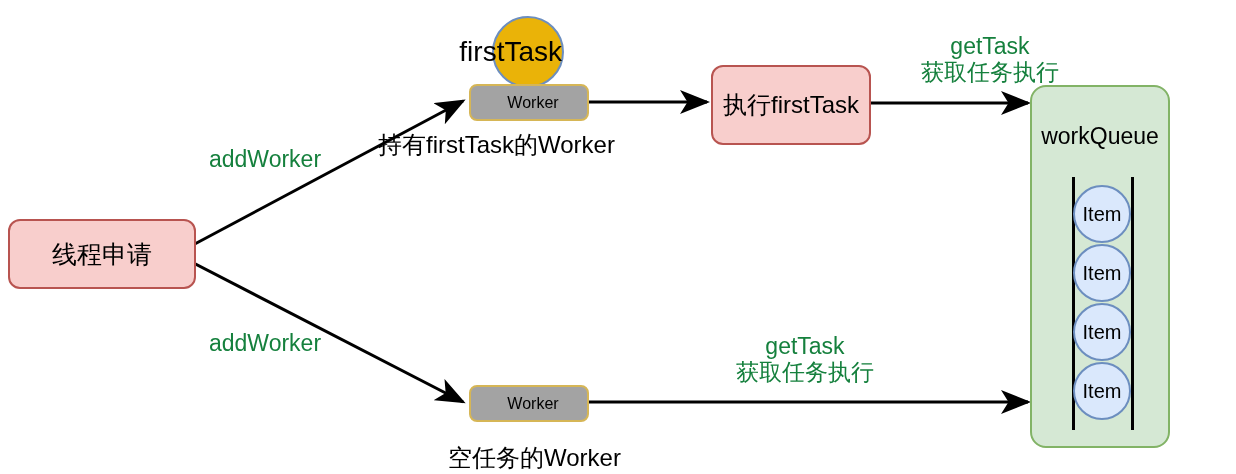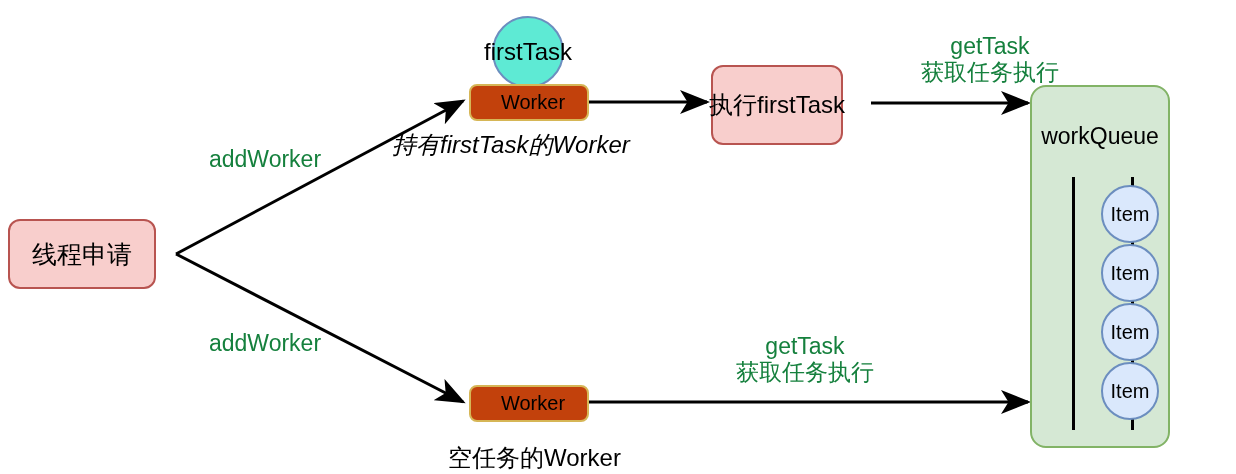--- a/index.html
+++ b/index.html
@@ -38,24 +38,24 @@
     border-radius: 12px;
     border-width: 2px;
     border-style: solid;
   }
   .box-thread {
     background: #f8cecc;
     border-color: #b85450;
     font-size: 25px;
   }
   .box-worker {
-    background: #c2410c;
+    background: #a3a3a3;
     border-color: #d6b656;
     border-radius: 8px;
-    font-size: 20px;
+    font-size: 16px;
     padding-left: 8px;
   }
   .box-exec {
     background: #f8cecc;
     border-color: #b85450;
     font-size: 24px;
   }
   .box-queue {
     background: #d5e8d4;
     border-color: #82b366;
@@ -77,26 +77,26 @@
     border-radius: 50%;
     background: #dae8fc;
     border: 2px solid #6c8ebf;
     display: flex;
     align-items: center;
     justify-content: center;
     color: #000;
     white-space: nowrap;
   }
   .circle-firsttask {
-    font-size: 24px;
-    background: #5eead4;
+    font-size: 28px;
+    background: #eab308;
+    justify-content: flex-end;
   }
   .circle-item {
     font-size: 20px;
-    margin-left: 28px;
   }
   .overlay-label {
     position: absolute;
     white-space: nowrap;
     color: #000000;
     font-size: 24px;
     text-align: center;
   }
   .edge-label {
     position: absolute;
@@ -129,35 +129,35 @@
 
     <line x1="176" y1="254" x2="463" y2="402" stroke="#000000" stroke-width="3" marker-end="url(#arrow)"></line>
 
     <line x1="589" y1="102" x2="707" y2="102" stroke="#000000" stroke-width="3" marker-end="url(#arrow)"></line>
 
     <line x1="871" y1="103" x2="1028" y2="103" stroke="#000000" stroke-width="3" marker-end="url(#arrow)"></line>
 
     <line x1="589" y1="402" x2="1028" y2="402" stroke="#000000" stroke-width="3" marker-end="url(#arrow)"></line>
   </svg>
 
-  <div class="node rounded-box box-thread" style="left:8px; top:219px; width:148px; height:70px;">
+  <div class="node rounded-box box-thread" style="left:8px; top:219px; width:188px; height:70px;">
     <span>线程申请</span>
   </div>
 
   <div class="circle circle-firsttask" style="left:492px; top:16px; width:72px; height:72px;">
     <span>firstTask</span>
   </div>
 
   <div class="node rounded-box box-worker z-top" style="left:469px; top:84px; width:120px; height:37px;">
     <span>Worker</span>
   </div>
 
-  <div class="overlay-label" style="left:392px; top:129px;font-style:italic;">持有firstTask的Worker</div>
+  <div class="overlay-label" style="left:378px; top:129px;">持有firstTask的Worker</div>
 
-  <div class="node rounded-box box-exec" style="left:711px; top:65px; width:132px; height:80px;">
+  <div class="node rounded-box box-exec" style="left:711px; top:65px; width:160px; height:80px;">
     <span>执行firstTask</span>
   </div>
 
   <div class="node rounded-box box-worker" style="left:469px; top:385px; width:120px; height:37px;">
     <span>Worker</span>
   </div>
 
   <div class="overlay-label" style="left:448px; top:428px;margin-top:14px;">空任务的Worker</div>
 
   <div class="node rounded-box box-queue" style="left:1030px; top:85px; width:140px; height:363px;">

